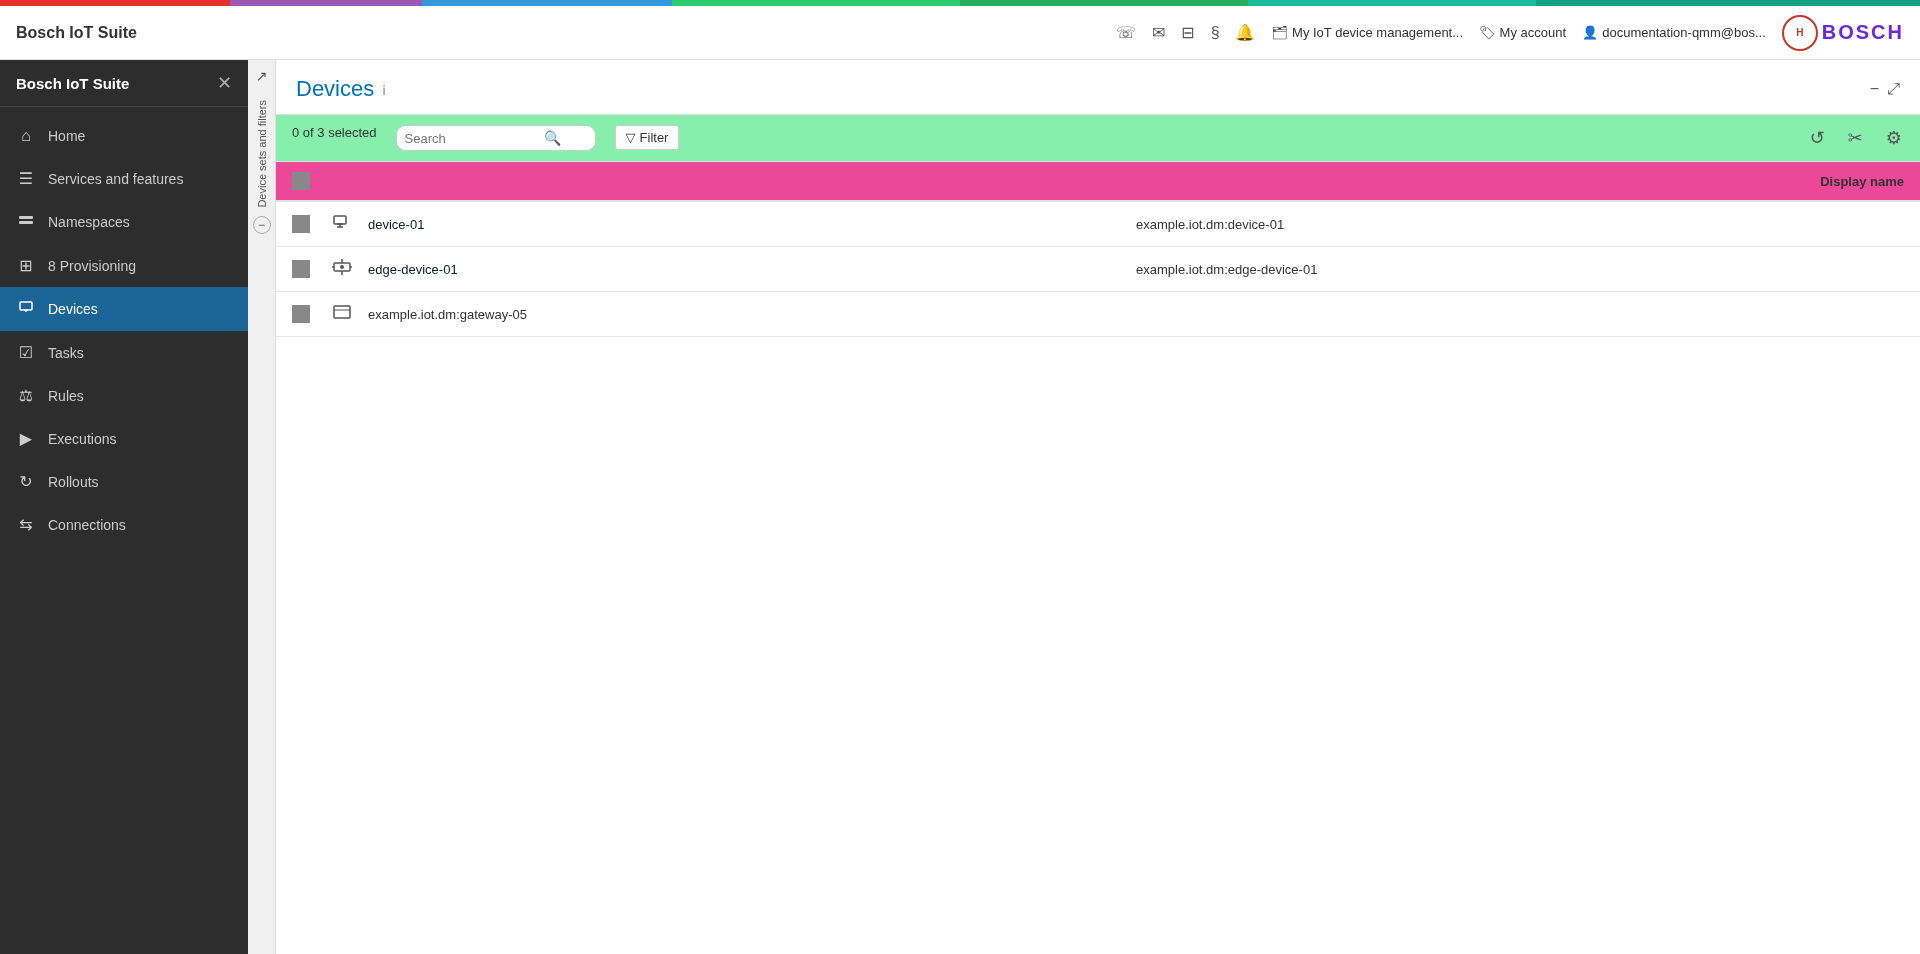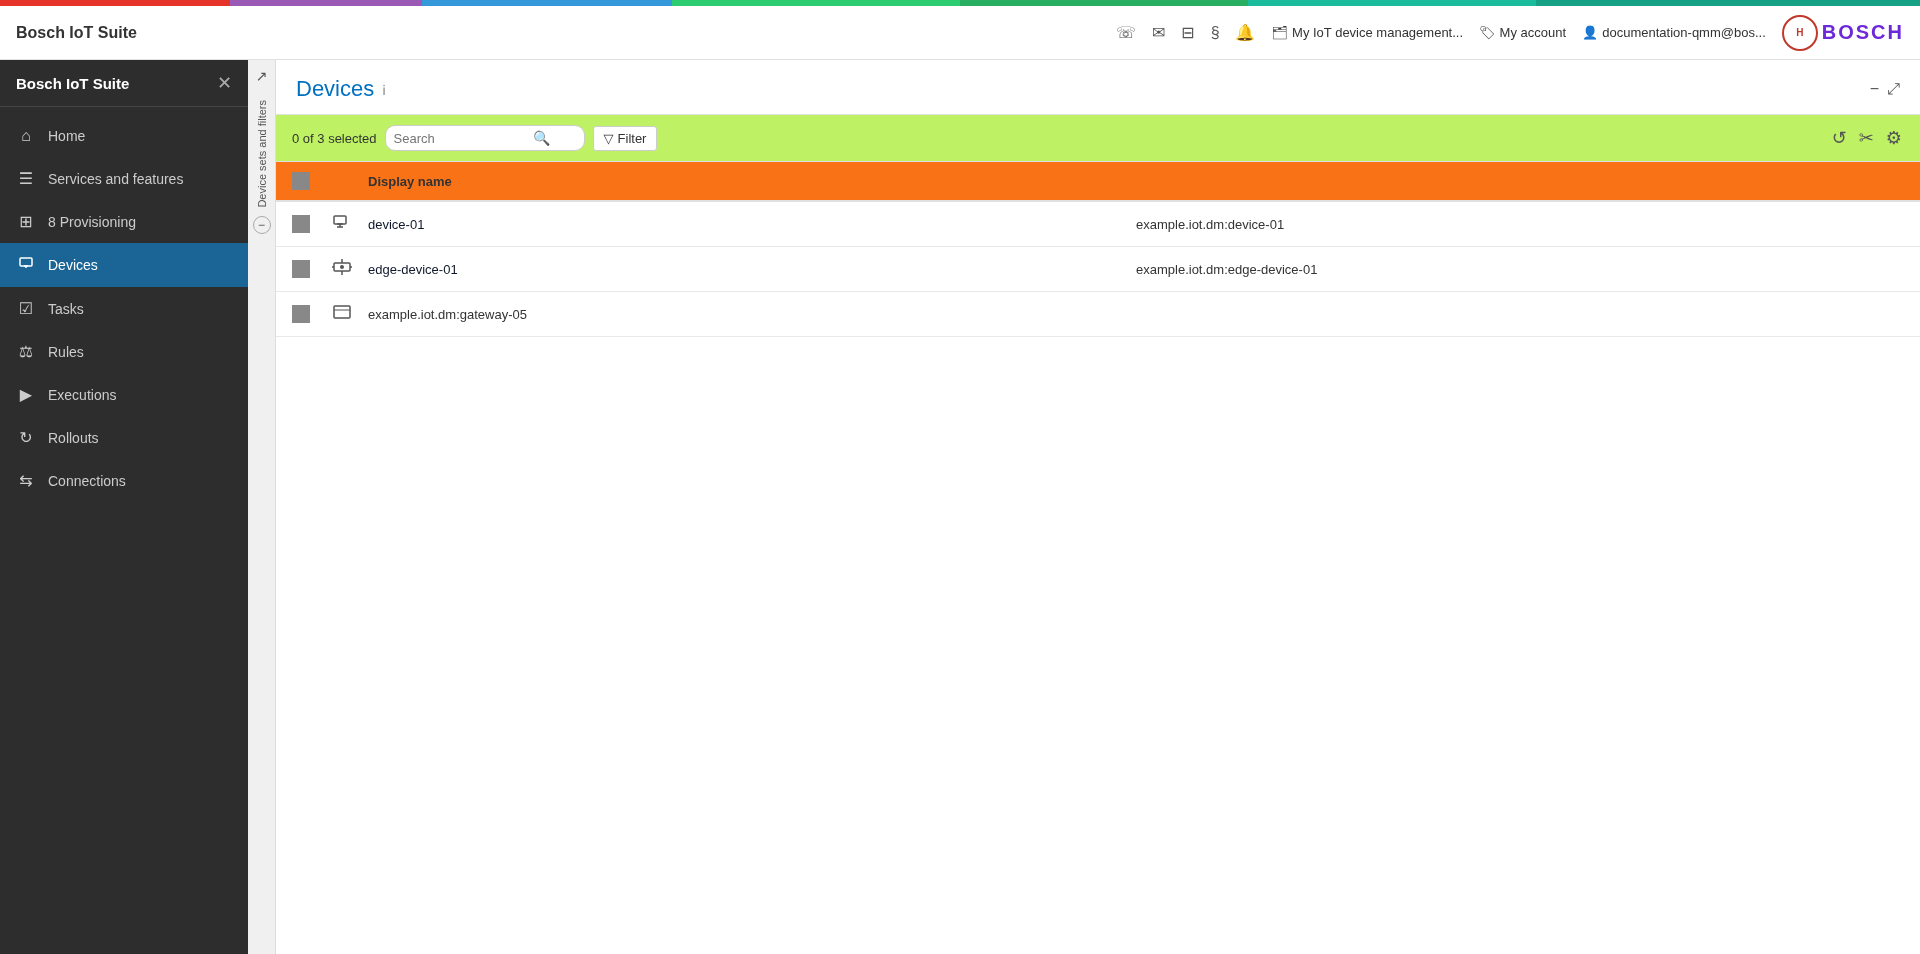--- a/index.html
+++ b/index.html
@@ -206,25 +206,25 @@
     }
     .page-action-icon {
       font-size: 16px;
       color: #555;
       cursor: pointer;
     }
 
     
     .toolbar {
       display: flex;
-      align-items: center;
+      align-items: flex-start;
       padding: 10px 16px;
-      background: #bef264;
+      background: #86efac;
       border-bottom: 1px solid #e0e0e0;
-      gap: 8px;
+      gap: 19px;
     }
     .selection-count {
       font-size: 13px;
       color: #333;
       white-space: nowrap;
     }
     .search-box {
       display: flex;
       align-items: center;
       background: #fff;
@@ -267,25 +267,26 @@
 
     
     .devices-table {
       flex: 1;
       overflow-y: auto;
     }
     .table-header {
       display: flex;
       align-items: center;
       padding: 10px 16px;
-      background: #f97316;
+      background: #ec4899;
       border-bottom: 2px solid #e0e0e0;
       font-weight: 600;
       font-size: 13px;
       color: #333;
+      text-align: right;
     }
     .col-checkbox { width: 40px; flex-shrink: 0; }
     .col-icon { width: 36px; flex-shrink: 0; }
     .col-name { flex: 1; }
     .col-thing-id { flex: 1; }
     .table-row {
       display: flex;
       align-items: center;
       padding: 10px 16px;
       border-bottom: 1px solid #e8e8e8;
@@ -368,20 +369,29 @@
       <div class="sidebar-item">
         <span class="sidebar-item-icon">⌂</span>
         <span>Home</span>
       </div>
 
       <div class="sidebar-item">
         <span class="sidebar-item-icon">☰</span>
         <span>Services and features</span>
       </div>
 
+      <div class="sidebar-item">
+        <span class="sidebar-item-icon">
+          <svg width="16" height="16" viewBox="0 0 16 16" fill="none">
+            <rect x="1" y="4" width="14" height="3" rx="1" fill="#ccc"></rect>
+            <rect x="1" y="9" width="14" height="3" rx="1" fill="#ccc"></rect>
+          </svg>
+        </span>
+        <span>Namespaces</span>
+      </div>
 
       <div class="sidebar-item">
         <span class="sidebar-item-icon">⊞</span>
         <span>8 <span>Provisioning</span></span>
       </div>
 
       <div class="sidebar-item active">
         <span class="sidebar-item-icon">
           <svg width="16" height="16" viewBox="0 0 16 16" fill="none">
             <rect x="2" y="3" width="12" height="8" rx="1" stroke="white" stroke-width="1.5" fill="none"></rect>

